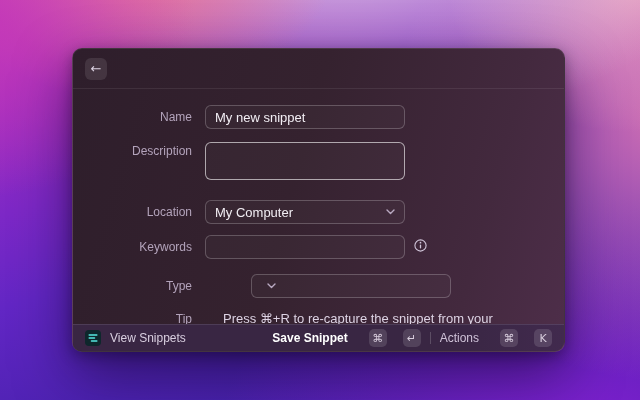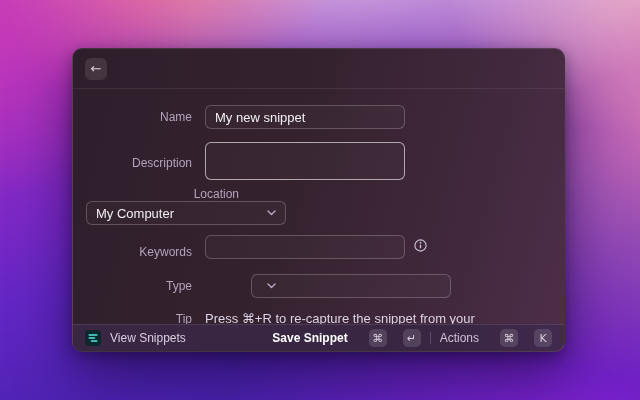--- a/index.html
+++ b/index.html
@@ -62,21 +62,21 @@
     border:1px solid rgba(255,255,255,.22);
     display:flex; align-items:center; padding:0 9px;
     font-size:13px; color:#f2eef4; cursor:text;
   }
   .field.textarea { height:38px; align-items:flex-start; padding-top:4px;
     border-color:rgba(255,255,255,.6); }
   .field.select { cursor:default; justify-content:space-between; }
   .chev { flex:none; margin-left:6px; display:flex; align-items:center; }
 
   .row.desc-row { align-items:flex-start; }
-  .row.desc-row label { margin-top:14px;padding-left:8px; }
+  .row.desc-row label { margin-top:2px;padding-left:8px; }
 
   .info-btn { margin-left:9px; border:none; background:transparent; padding:0;
     display:flex; align-items:center; cursor:pointer; }
 
   .tip-text { font-size:13px; color:#ddd3e4; margin-left:13px; }
 
   
   .footer {
     position:absolute; left:0; right:0; bottom:0; height:27px;
     background:linear-gradient(90deg, #392643 77%, #412a4e 100%);
@@ -122,35 +122,35 @@
 
       <div class="row desc-row" style="top:52px;">
         <label>Description</label>
         <div class="field-wrap">
           <div class="field textarea">
             <span></span>
           </div>
         </div>
       </div>
 
-      <div class="row" style="top:97px;flex-direction:column;">
+      <div class="row" style="top:110px;">
         <label>Location</label>
         <div class="field-wrap">
           <div class="field select">
             <span>My Computer</span>
             <span class="chev">
               <svg width="9" height="6" viewBox="0 0 9 6">
                   <path d="M1 1 L4.5 4.5 L8 1" stroke="#b9aac2" stroke-width="1.4" fill="none" stroke-linecap="round" stroke-linejoin="round"></path>
                 </svg>
             </span>
           </div>
         </div>
       </div>
 
-      <div class="row" style="top:145px;align-items:flex-end;">
+      <div class="row" style="top:145px;">
         <label>Keywords</label>
         <div class="field-wrap">
           <div class="field">
             <span></span>
           </div>
           <button class="info-btn">
             <span>
               <svg width="13" height="13" viewBox="0 0 13 13">
                 <circle cx="6.5" cy="6.5" r="5.6" fill="none" stroke="#cfc4d8" stroke-width="1.1"></circle>
                 <circle cx="6.5" cy="3.7" r="0.85" fill="#cfc4d8"></circle>
@@ -167,21 +167,21 @@
           <div class="field select">
             <span class="chev">
               <svg width="9" height="6" viewBox="0 0 9 6">
                   <path d="M1 1 L4.5 4.5 L8 1" stroke="#b9aac2" stroke-width="1.4" fill="none" stroke-linecap="round" stroke-linejoin="round"></path>
                 </svg>
             </span>
           </div>
         </div>
       </div>
 
-      <div class="row" style="top:221px;">
+      <div class="row" style="top:221px;gap:18px;">
         <label>Tip</label>
         <span class="tip-text">Press ⌘+R to re-capture the snippet from your</span>
       </div>
 
     </div>
 
     <div class="footer">
       <div class="footer-left">
         <span style="display:flex;">
           <svg width="16" height="16" viewBox="0 0 16 16">

